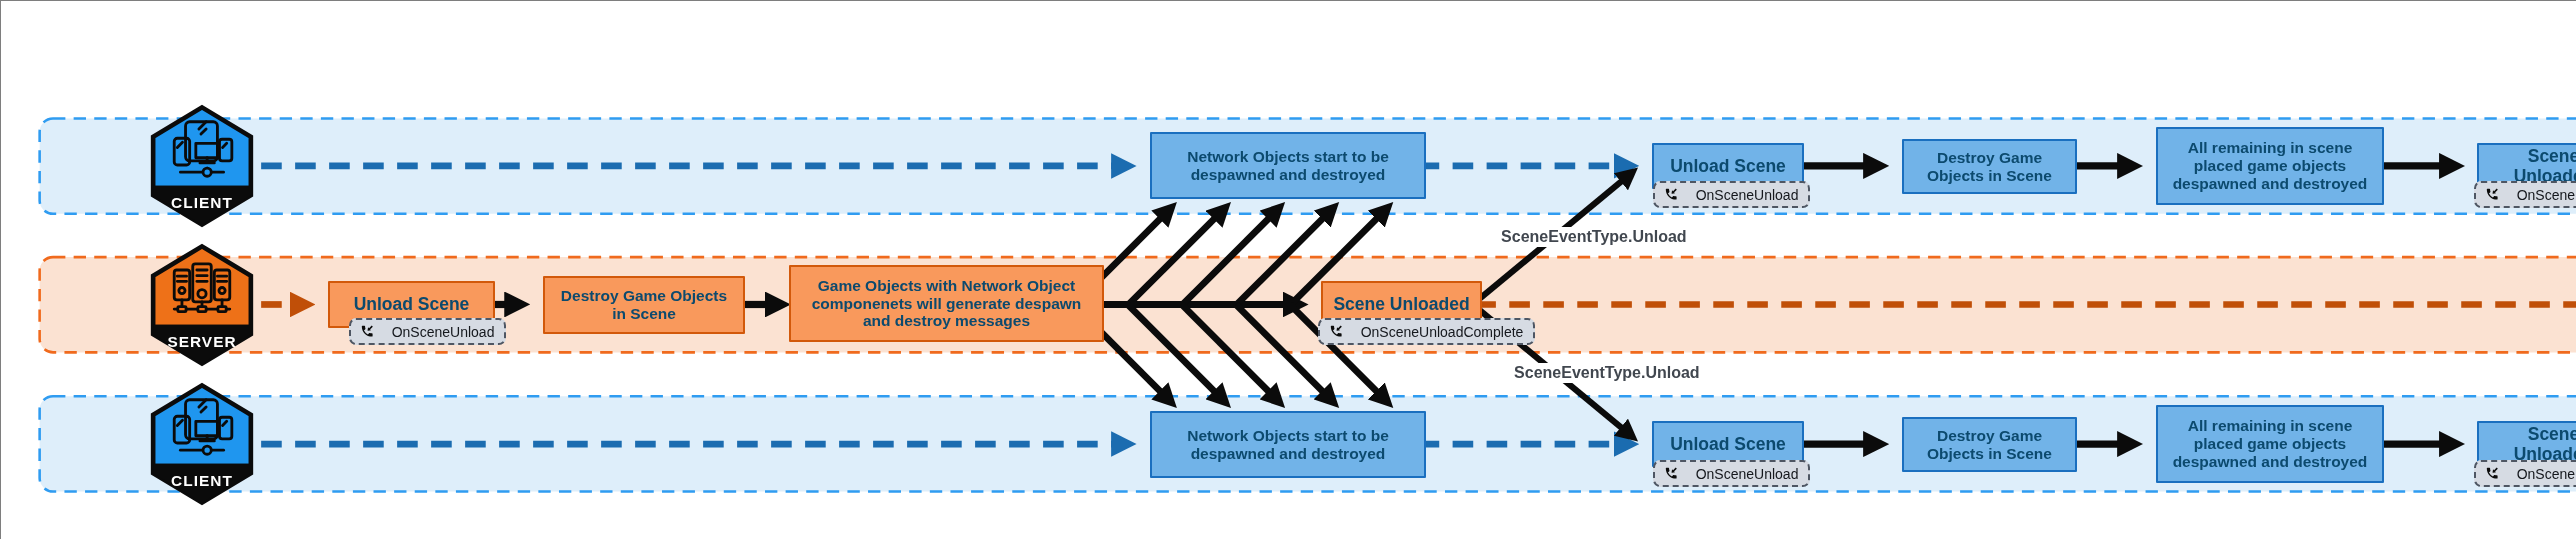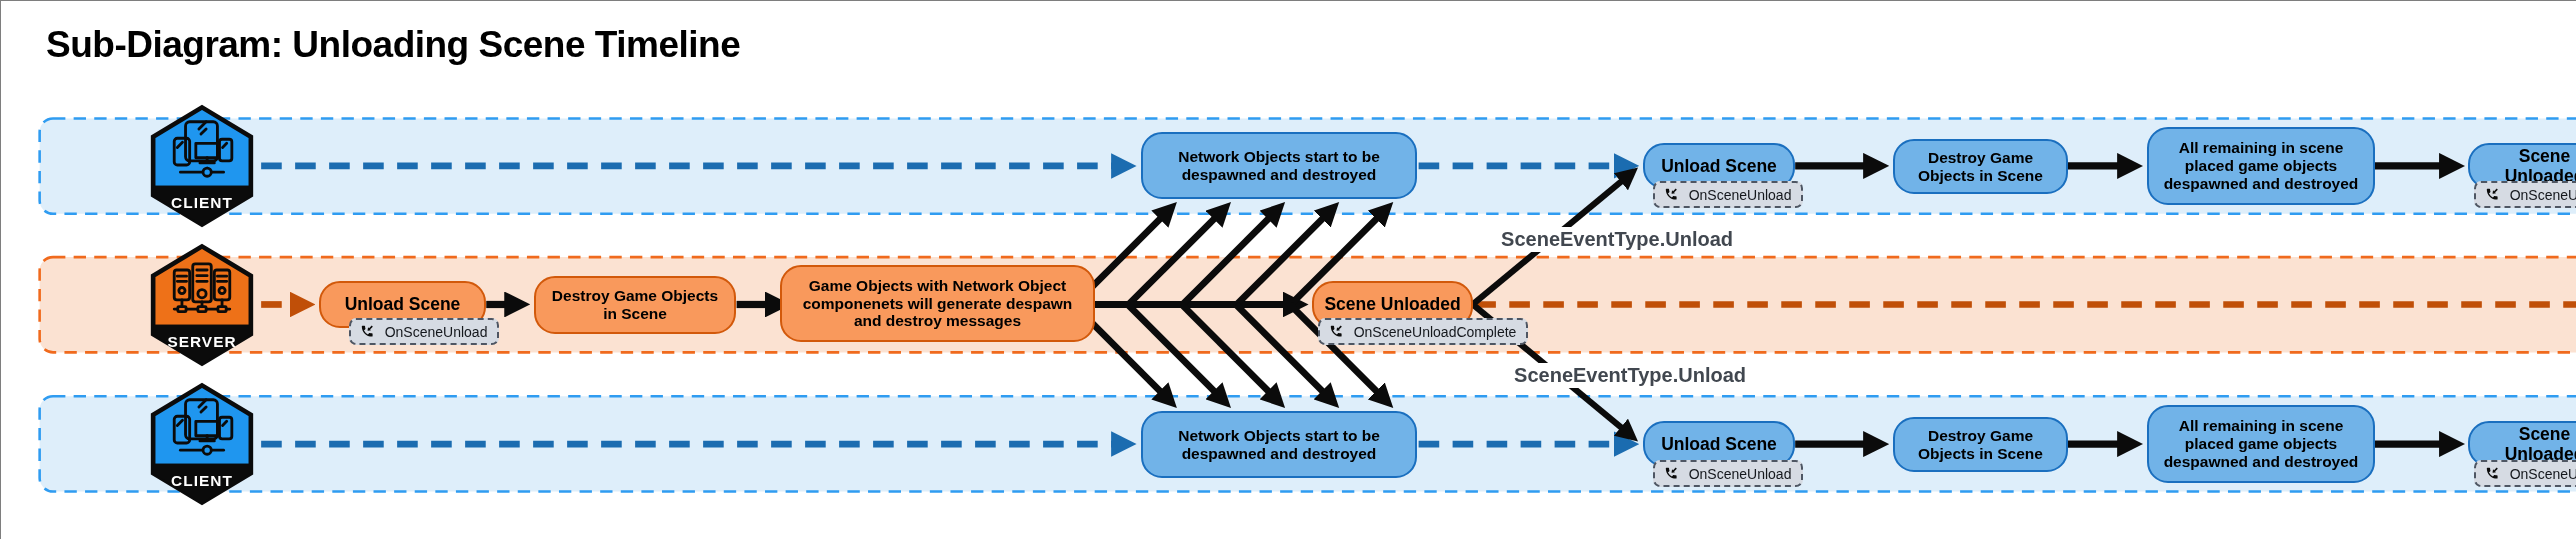--- a/index.html
+++ b/index.html
@@ -13,48 +13,47 @@
     letter-spacing:-0.5px; color:#000;
   }
   
   .lane-label{
     position:absolute; left:49px; width:113px; text-align:center;
     font-size:24px; font-weight:700; color:#3a3f45;
   }
   
   .box{
     position:absolute; box-sizing:border-box; display:flex; align-items:center;
-    justify-content:center; text-align:center; font-weight:700; color:#000000;
-    line-height:1.16; border-radius:21px; padding:0 7.2px; z-index:10;
+    justify-content:center; text-align:center; font-weight:700; color:#0c4a6e;
+    line-height:1.16; border-radius:1px; padding:0 7.2px; z-index:10;margin-left:9px;
   }
   .box.client{ background:#71b3e8; border:2.6px solid #1a6fbf; }
   .box.server{ background:#f9995c; border:2.6px solid #d2590b; }
   .fs-lg{ font-size:17.5px; }
   .fs-md{ font-size:15.5px; }
   
   .badge{
-    position:absolute; display:inline-flex; align-items:center; gap:10px;
+    position:absolute; display:inline-flex; align-items:center; gap:17px;
     height:27px; box-sizing:border-box; padding:0 9.3px; z-index:12;
     background:#d6dbe3; border:2.1px dashed #4e5663; border-radius:7.2px;
     font-size:14px; font-weight:500; color:#15181d; white-space:nowrap;
   }
   .edge-label{
     position:absolute; z-index:8; background:#ffffff; padding:1px 3.1px;
-    font-size:20px; font-weight:700; color:#41474f; text-align:center;
+    font-size:16px; font-weight:700; color:#41474f; text-align:center;
     white-space:nowrap;
   }
   .hex{ position:absolute; z-index:15; }
   svg.overlay{ position:absolute; left:0; top:0; z-index:5; }
 </style>
 </head>
 <body>
 
 <div id="frame">
 
-  <div class="title">Sub-Diagram: Unloading Scene Timeline</div>
 
   <svg class="overlay" width="2776" height="540" viewBox="0 0 5389 1048">
     <defs>
       <marker id="mBlack" viewBox="0 0 10 10" refX="1" refY="5" markerWidth="3.6" markerHeight="3.6" orient="auto-start-reverse">
         <path d="M0 0 L10 5 L0 10 z" fill="#0b0b0b"></path>
       </marker>
       <marker id="mBlue" viewBox="0 0 10 10" refX="1" refY="5" markerWidth="3.8" markerHeight="3.8" orient="auto-start-reverse">
         <path d="M0 0 L10 5 L0 10 z" fill="#1b6cb0"></path>
       </marker>
       <marker id="mOrange" viewBox="0 0 10 10" refX="1" refY="5" markerWidth="3.8" markerHeight="3.8" orient="auto-start-reverse">

